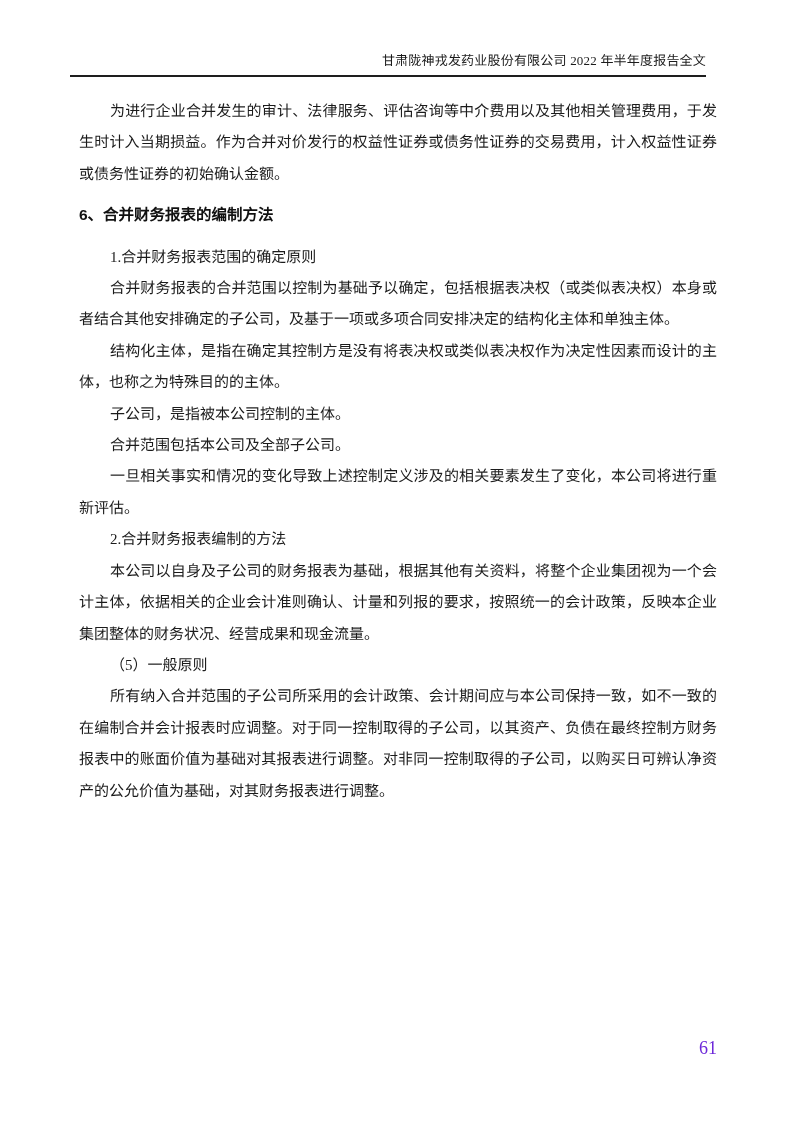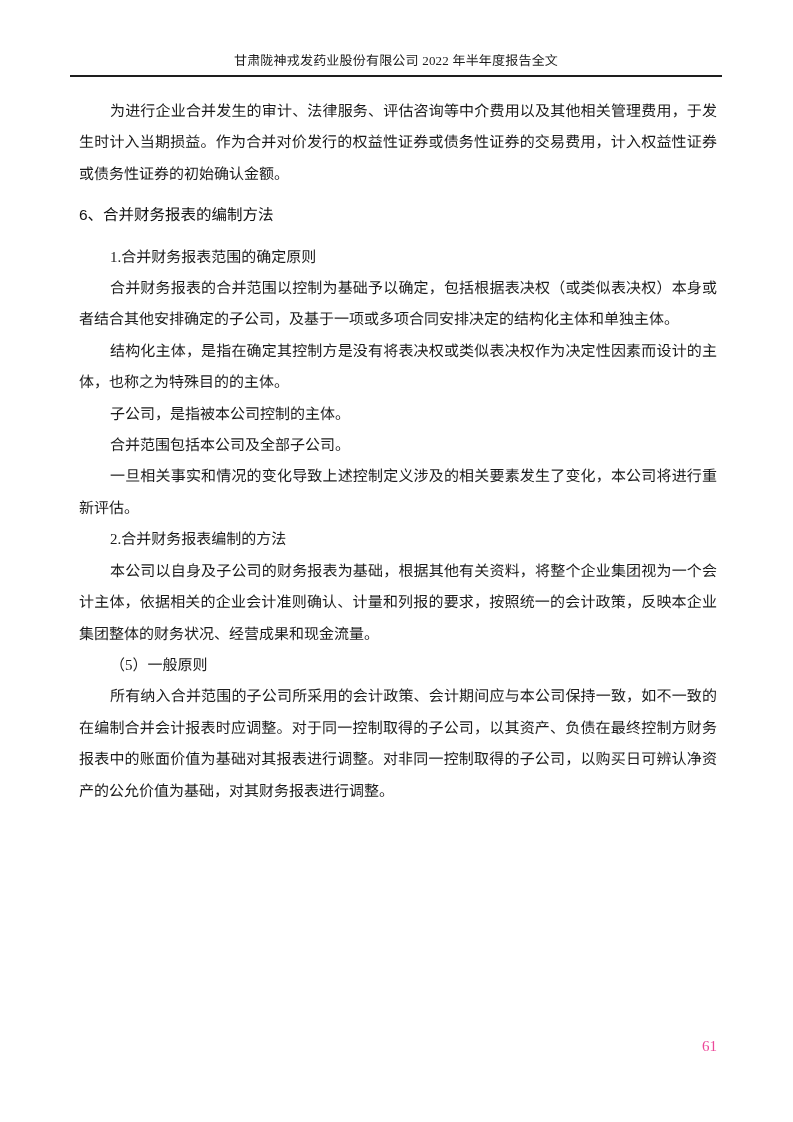--- a/index.html
+++ b/index.html
@@ -13,23 +13,23 @@
     color: #1b1b1b;
   }
   .page {
     position: absolute;
     inset: 0;
     background: #ffffff;
   }
   .report-header {
     position: absolute;
     left: 70px;
-    right: 71px;
+    right: 87px;
     top: 50px;
-    text-align: center;
+    text-align: right;
     font-size: 13px;
     letter-spacing: 0.2px;
     padding-bottom: 6px;
     border-bottom: 2px solid #1e1e1e;
     color: #1b1b1b;
     white-space: nowrap;
   }
   .doc-main {
     position: absolute;
     left: 79px;
@@ -40,31 +40,31 @@
     font-size: 15px;
     line-height: 31.4px;
     text-align: justify;
     text-justify: inter-ideograph;
     text-indent: 31px;
     color: #1b1b1b;
   }
   .doc-main h2.heading {
     font-family: "Liberation Sans", "DejaVu Sans", sans-serif;
     font-size: 15.5px;
-    font-weight: 400;
+    font-weight: 700;
     line-height: 31.4px;
     margin: 9px 0 11px 0;
     color: #111111;
   }
   .page-number {
     position: absolute;
     top: 1038px;
     right: 76px;
-    font-size: 15px;
-    color: #ec4899;
+    font-size: 18px;
+    color: #6d28d9;
   }
 </style>
 </head>
 <body>
 
 <div class="page">
 
   <div class="report-header">
     <span>甘肃陇神戎发药业股份有限公司 2022 年半年度报告全文</span>
   </div>

